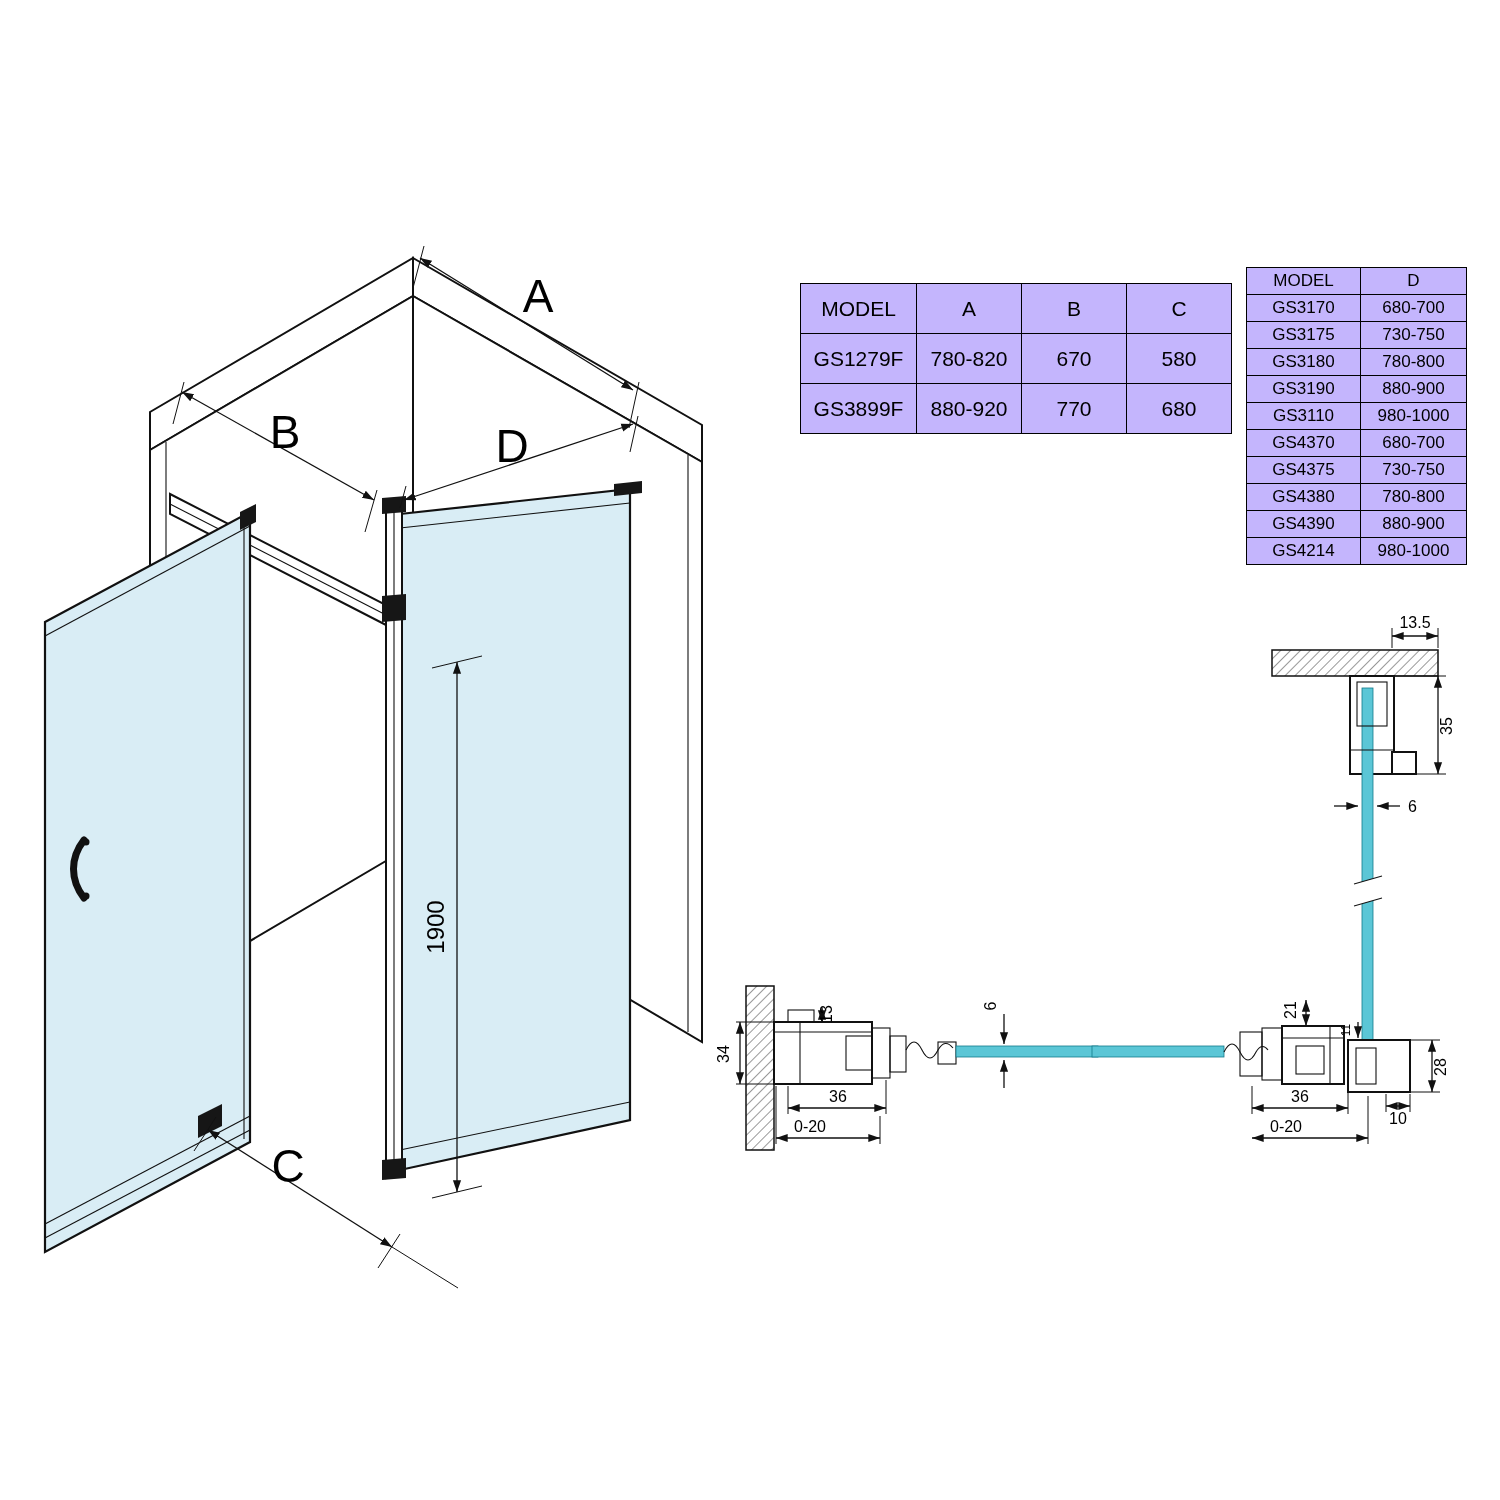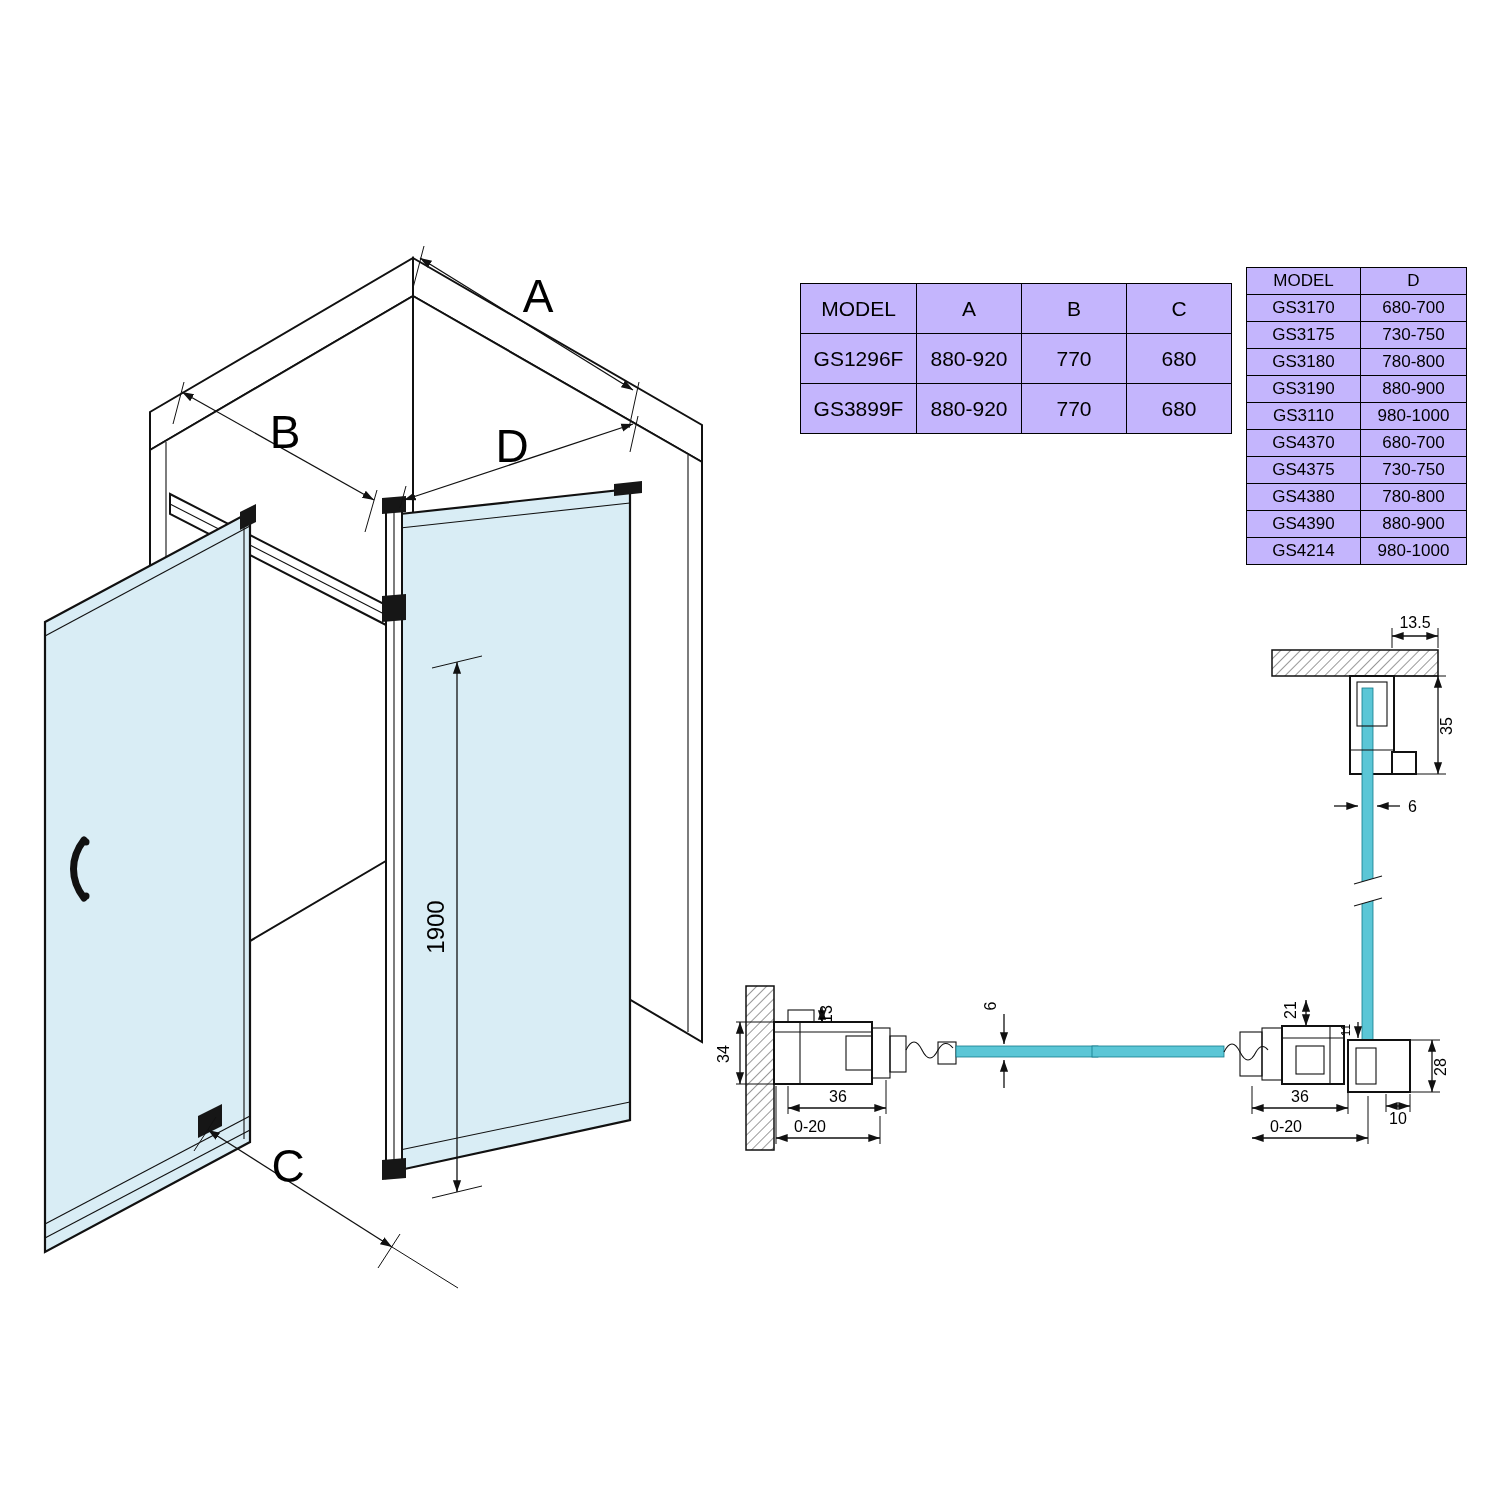--- a/index.html
+++ b/index.html
@@ -281,24 +281,24 @@
         <col style="width:105px">
       </colgroup>
   <tbody>
         <tr>
     <th>MODEL</th>
     <th>A</th>
     <th>B</th>
     <th>C</th>
   </tr>
   <tr>
-    <td>GS1296F</td>
-    <td>880-920</td>
-    <td>770</td>
-    <td>680</td>
+    <td>GS1279F</td>
+    <td>780-820</td>
+    <td>670</td>
+    <td>580</td>
   </tr>
   <tr>
     <td>GS3899F</td>
     <td>880-920</td>
     <td>770</td>
     <td>680</td>
   </tr>
 </tbody>
     </table>
 

